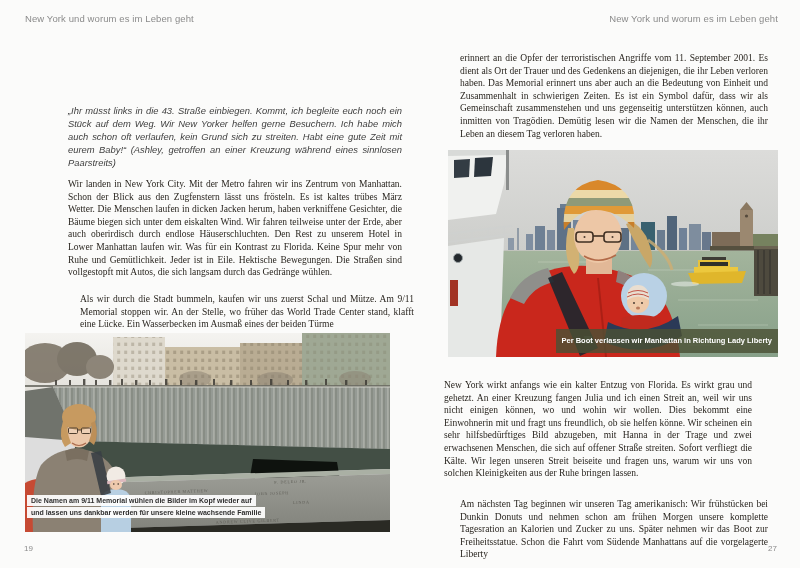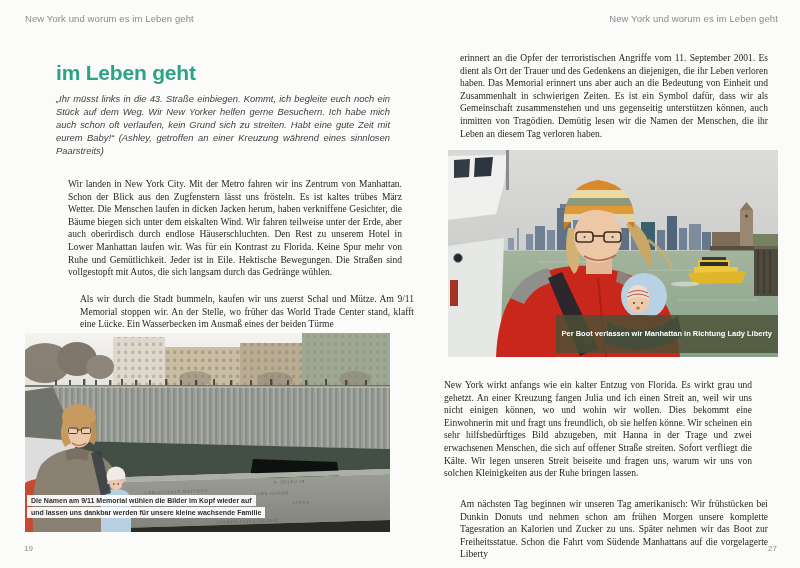--- a/index.html
+++ b/index.html
@@ -13,21 +13,21 @@
   #hdrR{right:22px;text-align:right}
   .pnum{position:absolute;top:544px;font-size:8px;color:#8b8b8b}
   #pnL{left:24px}
   #pnR{right:23px;text-align:center}
   #title{
     position:absolute;left:56px;top:34px;margin:0;
     font-size:21px;line-height:26px;font-weight:bold;
     color:#2ba387;letter-spacing:-.2px;
   }
   .quote{
-    position:absolute;left:56px;top:92px;width:334px;margin:0;
+    position:absolute;left:56px;top:92px;width:334px;margin:12px;
     font-style:italic;font-size:9.4px;line-height:13px;
     color:#3f3f3f;text-align:justify;
   }
   .bodytext{
     position:absolute;margin:12px;
     font-family:"Liberation Serif",serif;
     font-size:9.5px;line-height:12.6px;color:#2a2620;text-align:justify;
   }
   #lp1{left:56px;top:166px;width:334px}
   #lp2{left:68px;top:281px;width:334px}
@@ -43,34 +43,34 @@
     background:rgba(255,255,255,.93);color:#2f2f2f;
     font-weight:bold;font-size:7px;line-height:9px;
     padding:1px 4px;white-space:nowrap;
   }
   #capL1{bottom:26px}
   #capL2{bottom:14px}
   .capR{
     position:absolute;right:0;bottom:4px;z-index:3;
     background:rgba(74,80,52,.82);color:#ffffff;
     font-weight:bold;font-size:7.5px;line-height:10px;
-    padding:14px 6px;white-space:nowrap;
+    padding:7px 6px;white-space:nowrap;
   }
   .mname{
     font-family:"Liberation Serif",serif;
     font-size:4.2px;fill:#62615a;letter-spacing:.7px;
   }
 </style>
 </head>
 <body>
 
 <div class="hdr" id="hdrL">New York und worum es im Leben geht</div>
 <div class="hdr" id="hdrR">New York und worum es im Leben geht</div>
 
-<h1 id="title"><br><span>im Leben geht</span></h1>
+<h1 id="title"><br></h1>
 
 <p class="quote">„Ihr müsst links in die 43. Straße einbiegen. Kommt, ich begleite euch noch ein Stück auf dem Weg. Wir New Yorker helfen gerne Besuchern. Ich habe mich auch schon oft verlaufen, kein Grund sich zu streiten. Habt eine gute Zeit mit eurem Baby!“ (Ashley, getroffen an einer Kreuzung während eines sinnlosen Paarstreits)</p>
 
 <p class="bodytext" id="lp1">Wir landen in New York City. Mit der Metro fahren wir ins Zentrum von Manhattan. Schon der Blick aus den Zugfenstern lässt uns frösteln. Es ist kaltes trübes März Wetter. Die Menschen laufen in dicken Jacken herum, haben verkniffene Gesichter, die Bäume biegen sich unter dem eiskalten Wind. Wir fahren teilweise unter der Erde, aber auch oberirdisch durch endlose Häuserschluchten. Den Rest zu unserem Hotel in Lower Manhattan laufen wir. Was für ein Kontrast zu Florida. Keine Spur mehr von Ruhe und Gemütlichkeit. Jeder ist in Eile. Hektische Bewegungen. Die Straßen sind vollgestopft mit Autos, die sich langsam durch das Gedränge wühlen.</p>
 <p class="bodytext" id="lp2">Als wir durch die Stadt bummeln, kaufen wir uns zuerst Schal und Mütze. Am 9/11 Memorial stoppen wir. An der Stelle, wo früher das World Trade Center stand, klafft eine Lücke. Ein Wasserbecken im Ausmaß eines der beiden Türme</p>
 
 <div class="photo" id="photoL">
   <svg viewBox="0 0 365 199" preserveAspectRatio="none">
     <defs>
       <linearGradient id="skyL" x1="0" y1="0" x2="0" y2="1">

